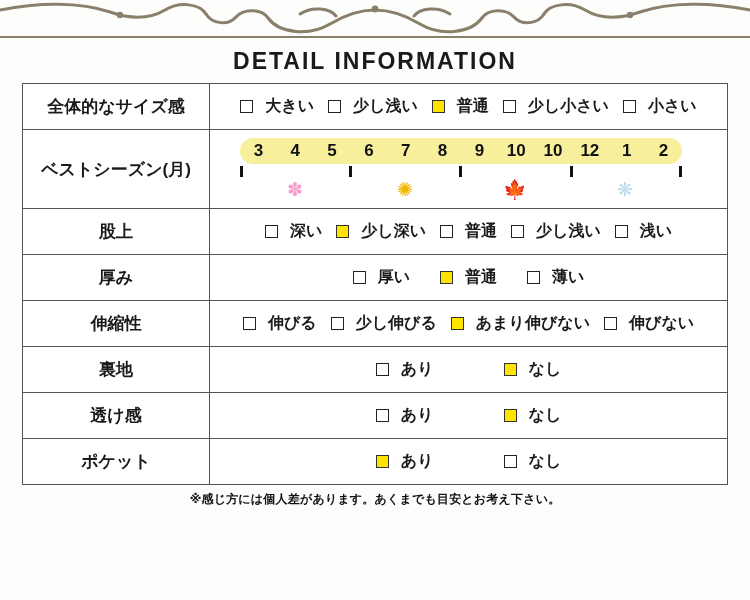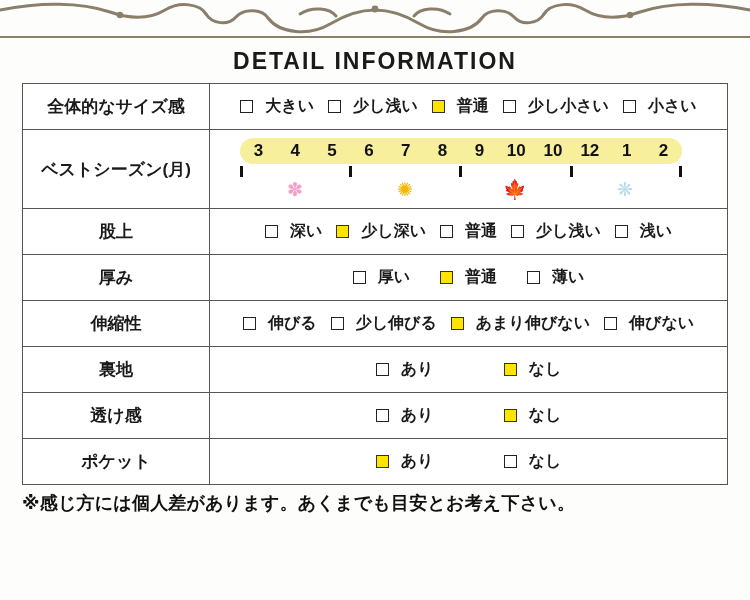--- a/index.html
+++ b/index.html
@@ -142,22 +142,22 @@
     font-size:13px;color:#555;
     bottom:-14px;
   }
   .paren.l{left:34px;}
   .paren.r{right:34px;}
 
   
   .footnote{
     width:706px;
     margin:6px auto 0 auto;
-    text-align:left;
-    font-size:18px;
+    text-align:center;
+    font-size:12px;
     font-weight:bold;
     color:#111;
     letter-spacing:0.2px;
   }
 </style>
 </head>
 <body>
 
 <div class="page">
 

